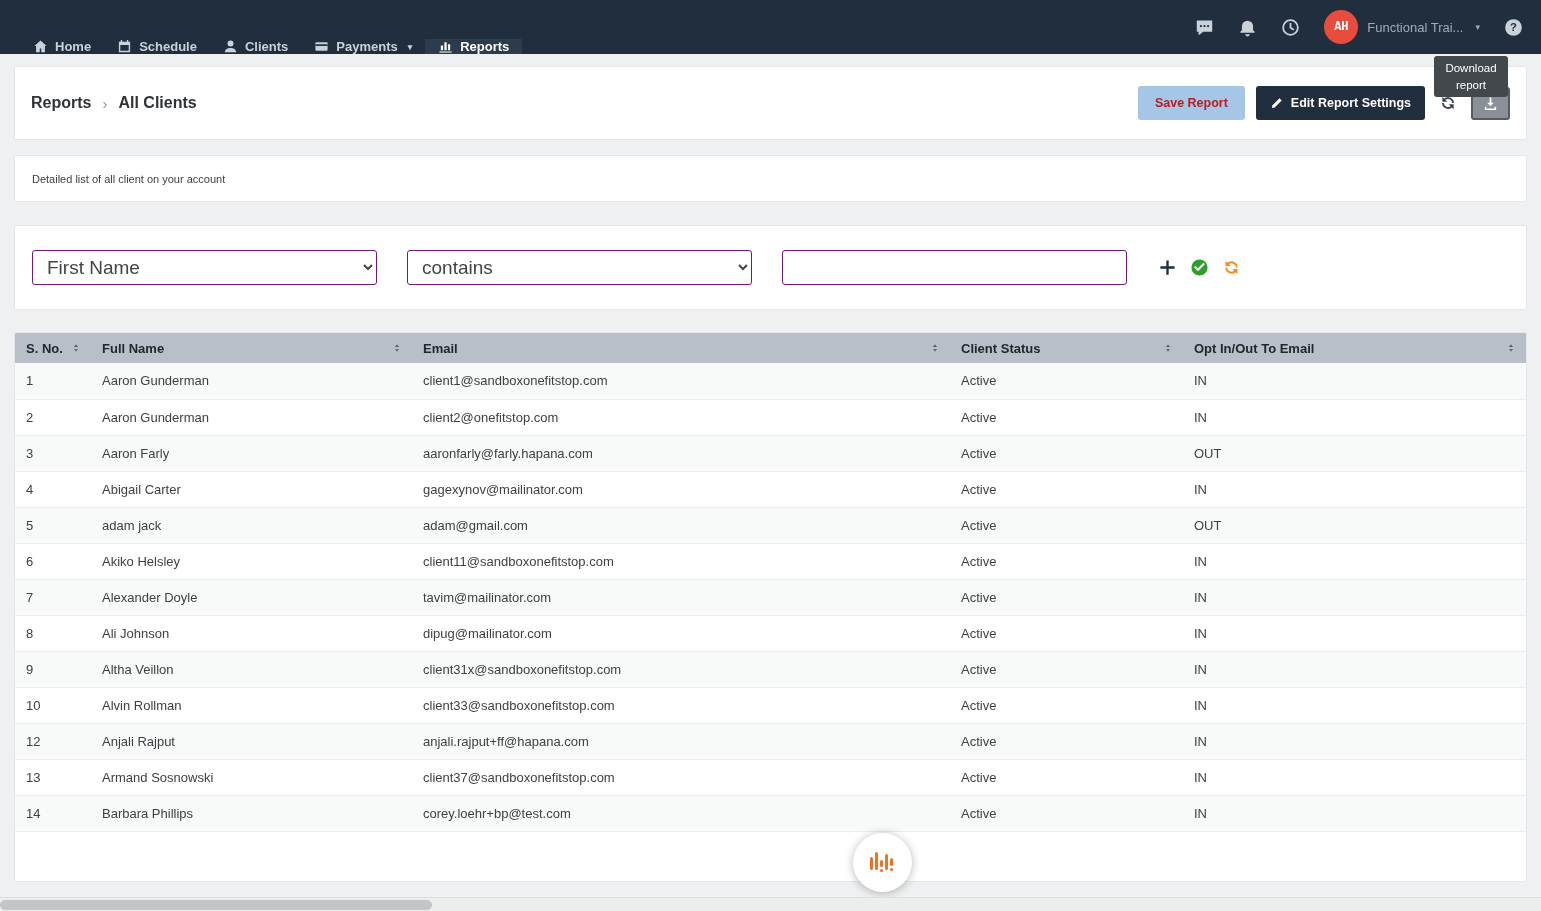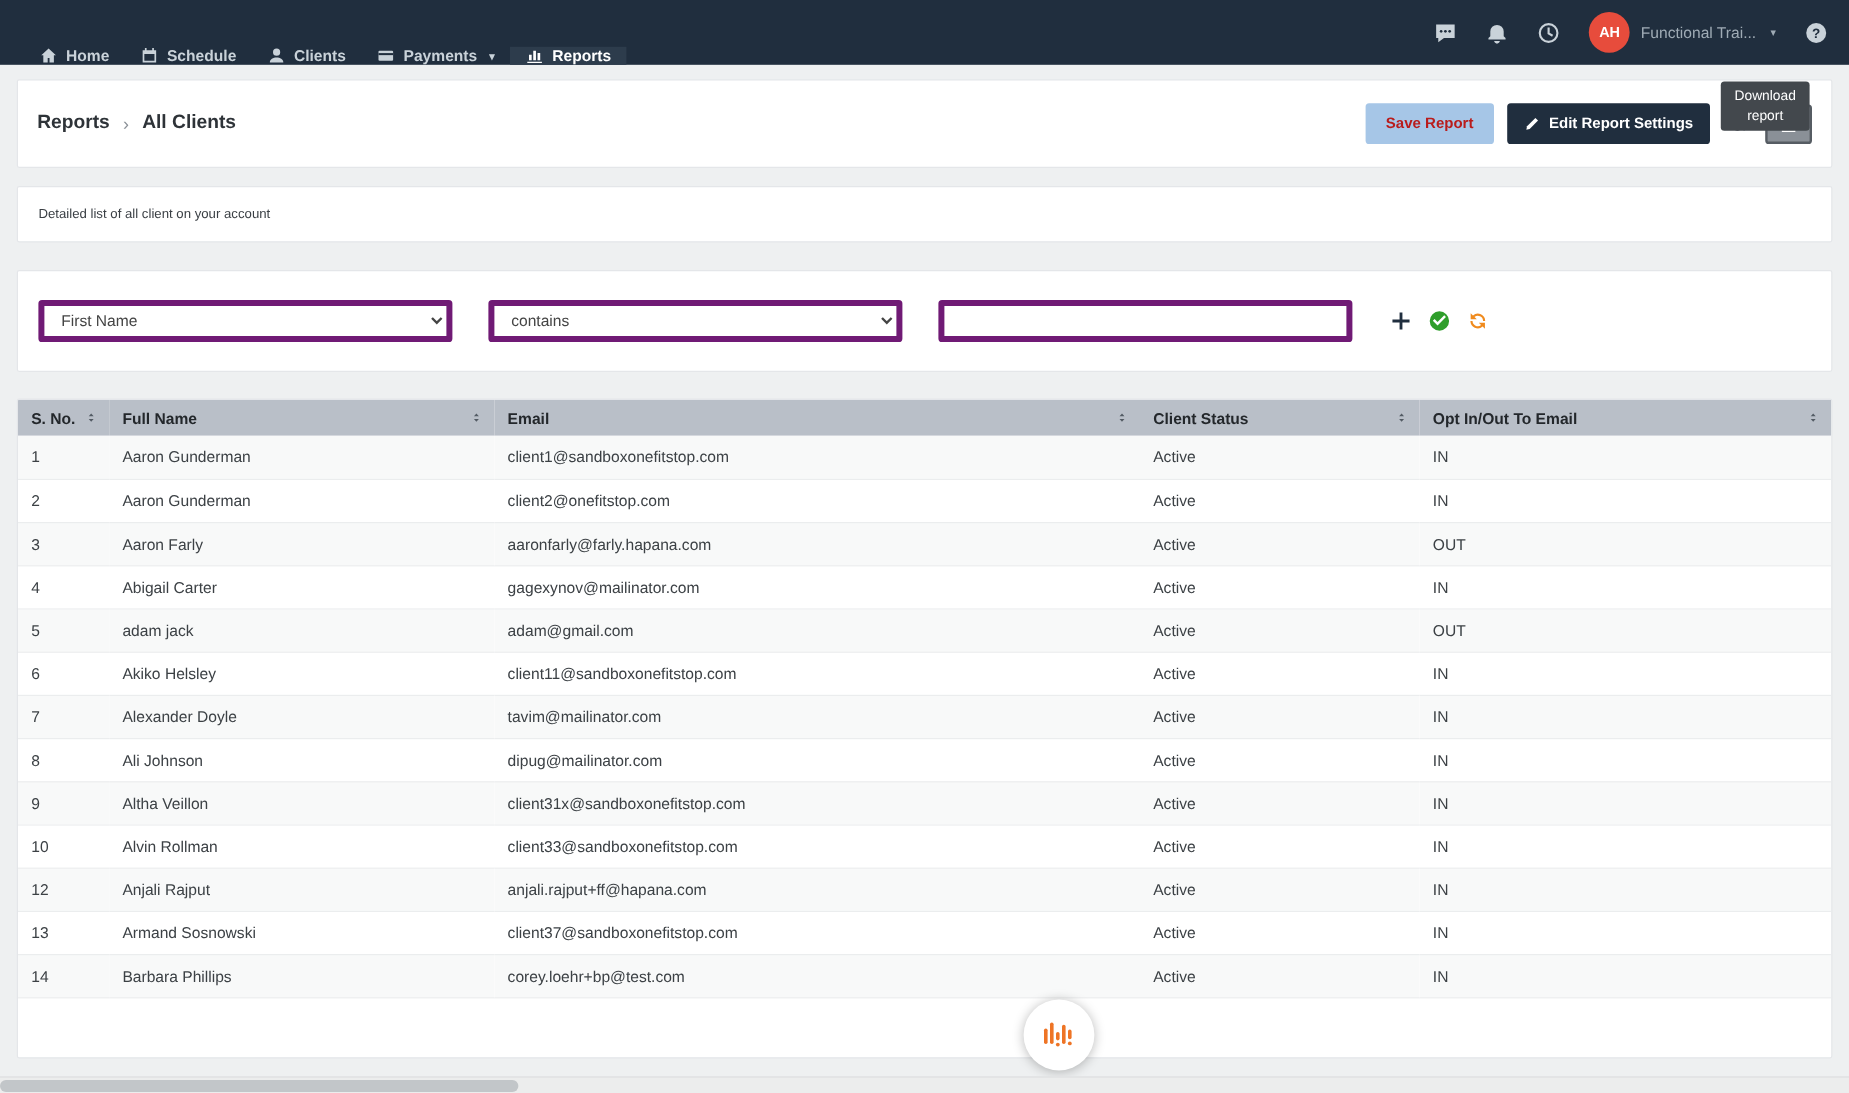--- a/index.html
+++ b/index.html
@@ -14,42 +14,42 @@
   .navbar { height:54px; background:#202e3e; display:flex; align-items:stretch; justify-content:space-between; padding:0 18px 0 20px; }
   .nav-left { display:flex; align-items:flex-end; }
   .nav-item { display:flex; align-items:center; gap:7px; padding:0 13px; color:#c9d2d9; font-size:13px; font-weight:600; cursor:pointer; text-decoration:none; }
   .nav-item.active { background:#2d3c4c; color:#ffffff; }
   .nav-item svg { width:15px; height:15px; flex:none; }
   .caret { font-size:9px; margin-left:3px; }
   .nav-right { display:flex; align-items:center; gap:24px; }
   .icon-btn { background:none; border:none; color:#c9d2d9; cursor:pointer; display:flex; align-items:center; padding:0; }
   .icon-btn svg { width:19px; height:19px; }
   .account { display:flex; align-items:center; gap:9px; cursor:pointer; }
-  .avatar { width:34px; height:34px; border-radius:50%; background:#e74c3c; color:#fff; font-size:12px; font-weight:700; display:flex; align-items:center; justify-content:center; }
+  .avatar { width:34px; height:34px; border-radius:50%; background:#e74c3c; color:#fff; font-size:12px; font-weight:700; display:flex; align-items:center; justify-content:center;font-family:Liberation Mono, monospace; }
   .account-name { color:#9fabb5; font-size:13px; max-width:100px; white-space:nowrap; overflow:hidden; }
   .account .caret { color:#9fabb5; }
   
-  .tooltip { position:absolute; top:68px; right:33px; background:#43484d; color:#fff; font-size:11.5px; line-height:1.45; padding:4px 8px; border-radius:3px; width:74px; text-align:center; z-index:20; }
+  .tooltip { position:absolute; top:56px; right:33px; background:#43484d; color:#fff; font-size:11.5px; line-height:1.45; padding:4px 8px; border-radius:3px; width:74px; text-align:center; z-index:20; }
   
   .card { background:#fff; margin:0 14px; border:1px solid #e4e6e9; border-radius:2px; }
   .breadcrumb-card { margin-top:12px; height:74px; display:flex; align-items:center; justify-content:space-between; padding:0 16px; }
   .breadcrumb { display:flex; align-items:center; gap:11px; font-size:16px; font-weight:700; color:#2e3338; }
   .breadcrumb .sep { color:#8a9097; font-weight:400; font-size:15px; }
   .toolbar { display:flex; align-items:center; gap:11px; }
   .btn-save { background:#a6c6e7; color:#b91c1c; border:none; border-radius:3px; padding:10px 17px; font-size:12.5px; font-weight:700; cursor:pointer; font-family:inherit; }
   .btn-edit { background:#202e3e; color:#fff; border:none; border-radius:3px; padding:10px 14px; font-size:12.5px; font-weight:700; display:flex; align-items:center; gap:8px; cursor:pointer; font-family:inherit; }
   .btn-edit svg { width:13px; height:13px; }
   .btn-refresh { background:none; border:none; color:#3c4450; cursor:pointer; padding:3px; display:flex; }
   .btn-refresh svg { width:18px; height:18px; }
   .btn-download { background:#8a9097; border:2px solid #565c63; border-radius:3px; color:#fff; width:39px; height:33px; display:flex; align-items:center; justify-content:center; cursor:pointer; }
   .btn-download svg { width:15px; height:15px; }
   .desc-card { margin-top:15px; height:47px; display:flex; align-items:center; padding:0 17px; font-size:11px; color:#3a3f44; }
   
   .filter-card { margin-top:23px; height:85px; display:flex; align-items:center; padding:0 17px; gap:30px; }
-  .filter-select, .filter-input { width:345px; height:35px; border:5px solid #701a75; border-radius:3px; background:#fff; font-size:13px; color:#444; padding:0 10px; font-family:inherit; }
+  .filter-select, .filter-input { width:345px; height:35px; border:1px solid #701a75; border-radius:3px; background:#fff; font-size:19px; color:#444; padding:0 10px; font-family:inherit; }
   .filter-actions { display:flex; align-items:center; gap:13px; margin-left:1px; }
   .act-btn { background:none; border:none; cursor:pointer; padding:0; display:flex; }
   .act-btn svg { width:19px; height:19px; }
   .act-plus { color:#202e3e; }
   .act-check { color:#2f9e2b; }
   .act-sync { color:#f08b1e; }
   
   .table-card { margin-top:22px; height:550px; overflow:hidden; padding:0; }
   table { width:100%; border-collapse:collapse; table-layout:fixed; }
   thead th { background:#b9bfc8; height:30px; font-size:13px; font-weight:700; color:#23272b; text-align:left; padding:0 10px 0 11px; cursor:pointer; }

